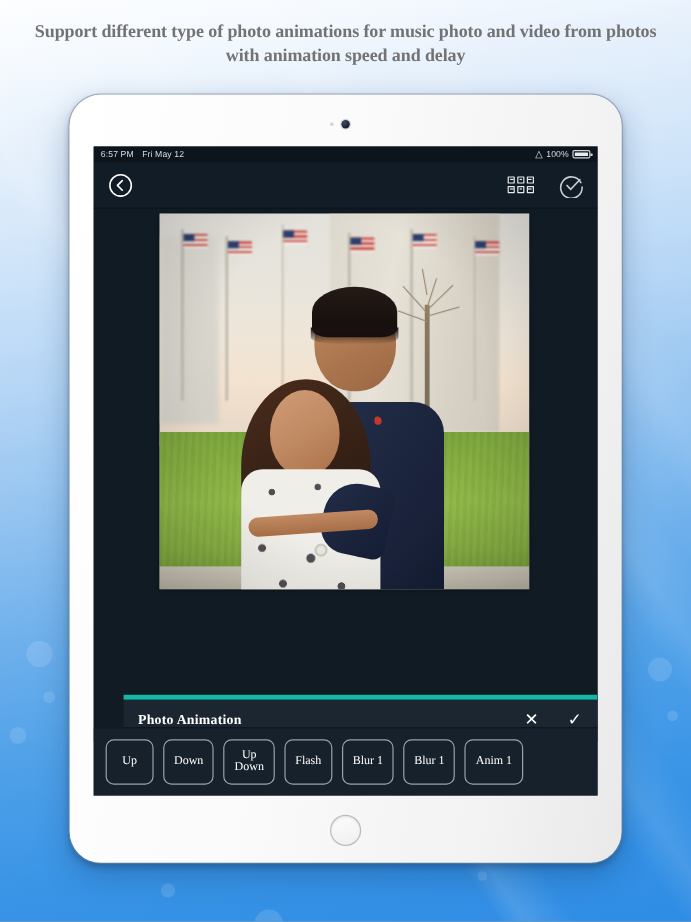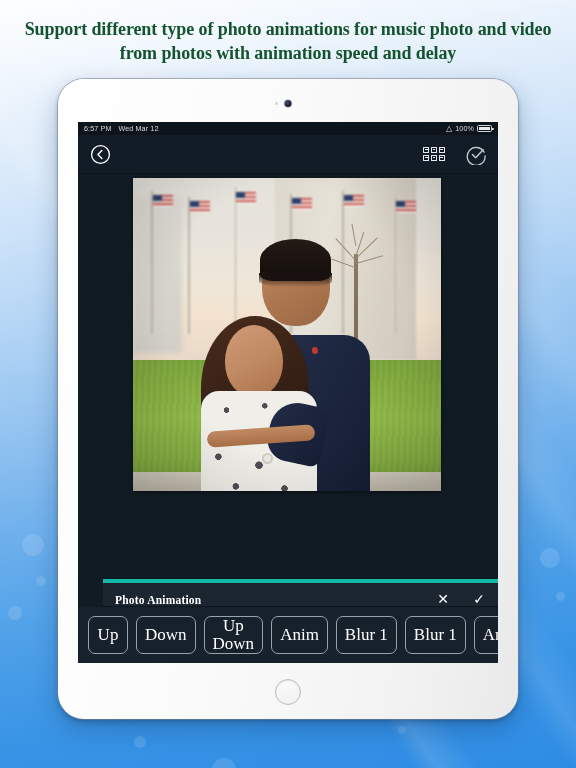--- a/index.html
+++ b/index.html
@@ -33,23 +33,23 @@
     pointer-events: none;
   }
   .bokeh { position: absolute; border-radius: 50%; background: rgba(255,255,255,0.13); pointer-events: none; }
 
   
   .headline {
     position: absolute; top: 18px; left: 0; right: 0;
     text-align: center;
     font-family: "Liberation Serif", serif;
     font-weight: bold;
-    font-size: 18px;
+    font-size: 15px;
     line-height: 1.32;
-    color: #14532d;
+    color: #737373;
     letter-spacing: -0.1px;
     padding: 0 18px;
   }
 
   
   .tablet {
     position: absolute;
     left: 58px; top: 79px;
     width: 460px; height: 640px;
     background: linear-gradient(100deg, #ffffff 0%, #fbfbfb 40%, #f2f2f2 80%, #e9e9e9 100%);
@@ -308,21 +308,21 @@
   }
   .anim-btn {
     flex: 0 0 auto;
     min-width: 40px;
     height: 38px;
     border: 1px solid #97a3ad;
     border-radius: 7px;
     background: #16212b;
     color: #ffffff;
     font-family: "Liberation Serif", serif;
-    font-size: 17px;
+    font-size: 10px;
     display:flex; align-items:center; justify-content:center;
     text-align:center;
     padding: 0 8px;
     line-height: 1.05;
     white-space: pre-line;
   }
 </style>
 </head>
 <body>
 
@@ -340,21 +340,21 @@
 
 <div class="tablet">
   <div class="cam-sensor"></div>
   <div class="cam-dot"></div>
 
   <div class="screen">
 
     <div class="statusbar">
       <div class="sb-left">
         <span>6:57 PM</span>
-        <span>Wed Mar 12</span>
+        <span>Fri May 12</span>
       </div>
       <div class="sb-right">
         <span class="wifi-icon">△</span>
         <span>100%</span>
         <span class="batt">
             <i></i>
           </span>
       </div>
     </div>
 
@@ -452,21 +452,21 @@
         <div class="panel-actions">
           <div>✕</div>
           <div>✓</div>
         </div>
       </div>
       <div class="anim-row">
         <div class="anim-btn">Up</div>
         <div class="anim-btn">Down</div>
         <div class="anim-btn">Up
 Down</div>
-        <div class="anim-btn">Anim</div>
+        <div class="anim-btn">Flash</div>
         <div class="anim-btn">Blur 1</div>
         <div class="anim-btn">Blur 1</div>
         <div class="anim-btn">Anim 1</div>
 
       </div>
     </div>
 
   </div>
 
   <div class="home-btn"></div>

